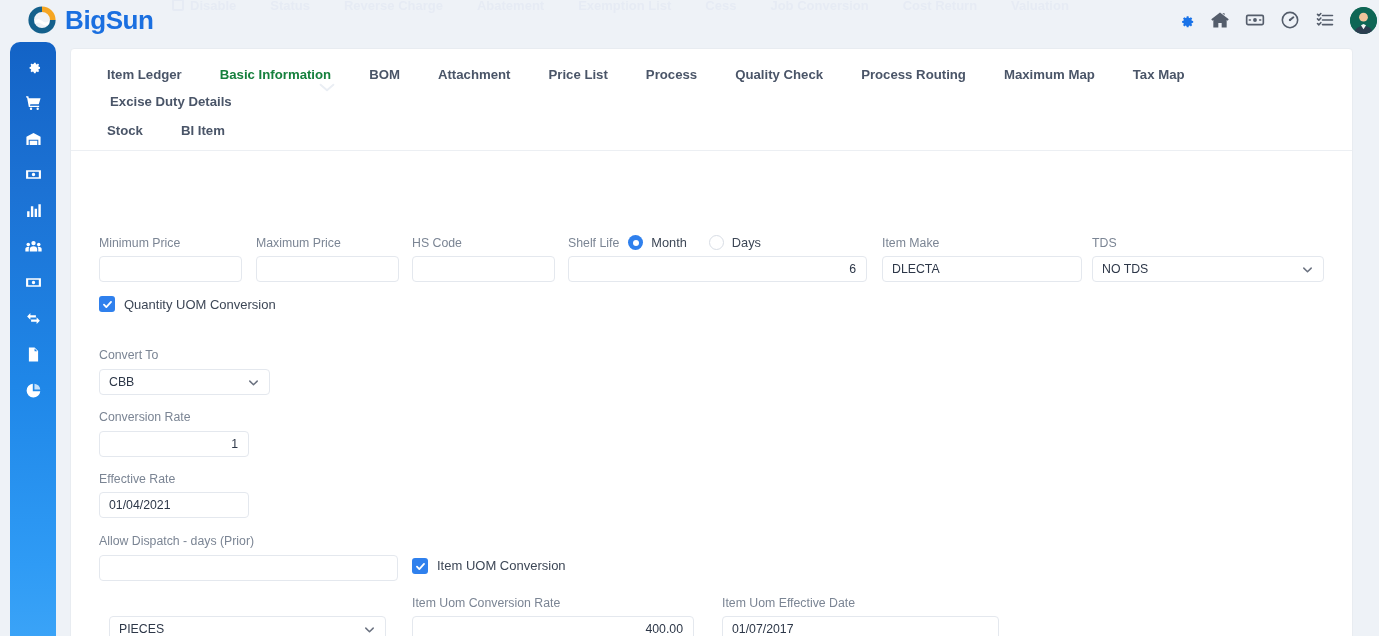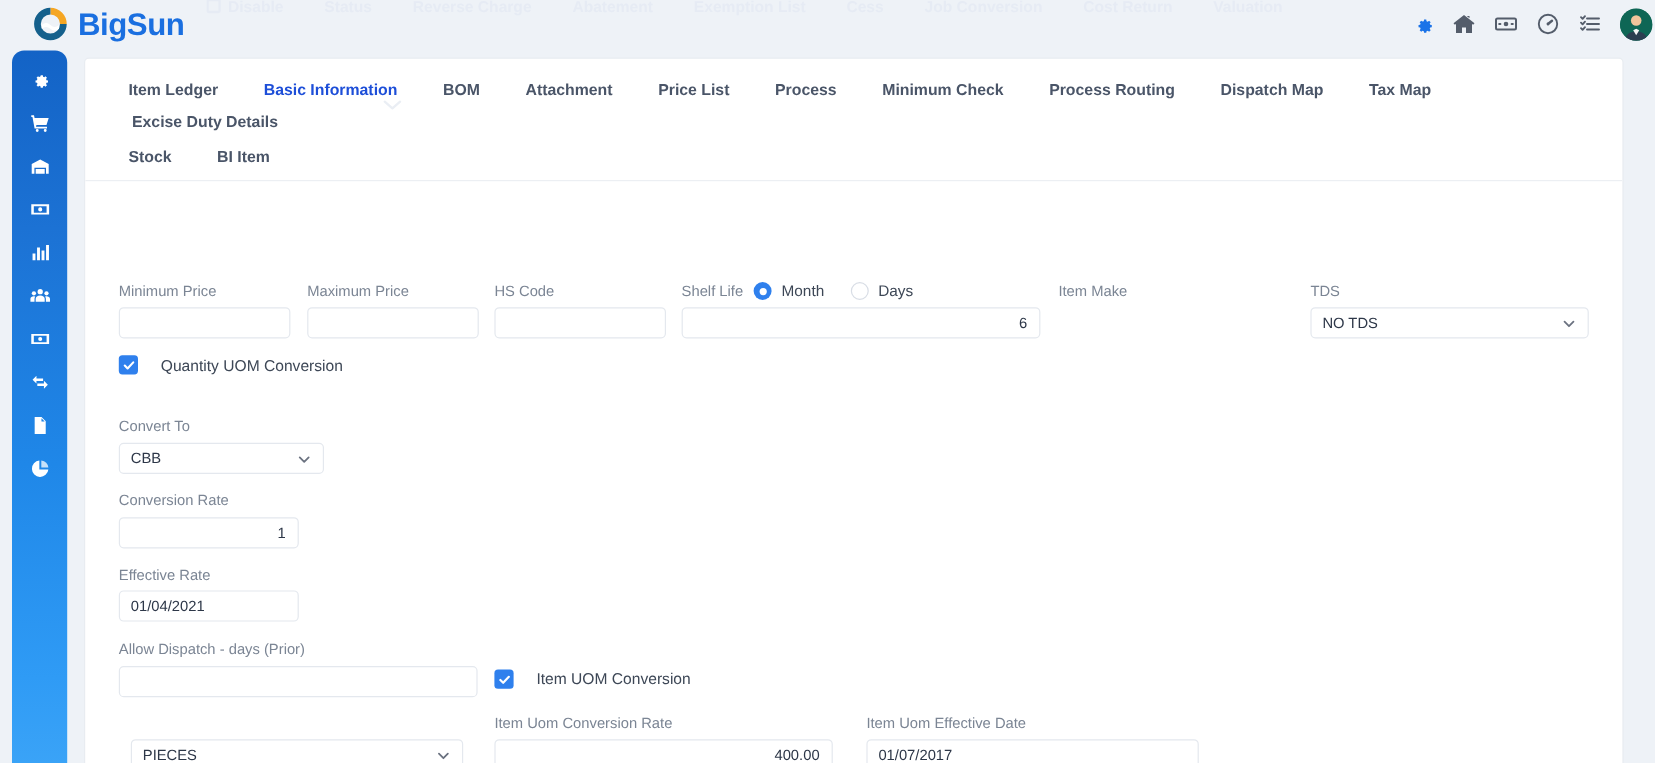--- a/index.html
+++ b/index.html
@@ -73,21 +73,21 @@
   #tabstrip {
     border-bottom: 1px solid #eceff3;
     padding: 12px 0 6px 0;
     position: relative;
   }
   .tabrow { display: flex; flex-wrap: wrap; align-items: center; padding: 0 20px; }
   .tab {
     font-size: 13.2px; font-weight: bold; color: #4a5568;
     padding: 6px 19px; white-space: nowrap; cursor: pointer;
   }
-  .tab.active { color: #1d4ed8; }
+  .tab.active { color: #15803d; }
   .tab.first { padding-left: 16px; text-align: center; }
   #tab-caret {
     position: absolute; left: 248px; top: 34px;
     width: 16px; height: 9px; color: #eaeef4;
   }
 
   
   #form { position: relative; padding: 0; height: 540px; }
   .lbl {
     font-size: 12.3px; color: #7b8594; font-weight: normal;
@@ -105,21 +105,21 @@
     height: 26px; font-size: 12.3px; color: #2d3748;
     padding: 0 9px; display: flex; align-items: center;
     justify-content: space-between;
   }
   .sel .cv { width: 13px; height: 13px; color: #6b7280; flex: none; }
   .cbox {
     width: 16px; height: 16px; border-radius: 3px; background: #2f80ed;
     display: flex; align-items: center; justify-content: center; flex: none;
   }
   .cbox svg { width: 11px; height: 11px; color: #fff; }
-  .cblabel { font-size: 13px; color: #3d4756; margin-left: 19px; }
+  .cblabel { font-size: 13px; color: #3d4756; margin-left: 9px; }
   .radio {
     width: 15px; height: 15px; border-radius: 50%; flex: none;
     display: flex; align-items: center; justify-content: center;
   }
   .radio.on { background: #2f80ed; }
   .radio.on::after { content:""; width: 6px; height: 6px; border-radius:50%; background:#fff;}
   .radio.off { border: 1.6px solid #d8dde5; background: #fff; }
   .rlabel { font-size: 12.8px; color: #3d4756; margin-left: 8px; }
 
   .abs { position: absolute; }
@@ -241,23 +241,23 @@
 <div id="card">
 
   <div id="tabstrip">
     <div class="tabrow">
       <div class="tab first">Item Ledger</div>
       <div class="tab active">Basic Information</div>
       <div class="tab">BOM</div>
       <div class="tab">Attachment</div>
       <div class="tab">Price List</div>
       <div class="tab">Process</div>
-      <div class="tab">Minimum Check</div>
+      <div class="tab">Quality Check</div>
       <div class="tab">Process Routing</div>
-      <div class="tab">Dispatch Map</div>
+      <div class="tab">Maximum Map</div>
       <div class="tab">Tax Map</div>
       <div class="tab">Excise Duty Details</div>
     </div>
     <div class="tabrow" style="margin-top:2px">
       <div class="tab first">Stock</div>
       <div class="tab">BI Item</div>
     </div>
     <svg id="tab-caret" viewBox="0 0 20 11" fill="none" stroke="currentColor" stroke-width="2.4">
       <path d="M2 2l8 7 8-7" stroke-linecap="round" stroke-linejoin="round"></path>
     </svg>
@@ -277,20 +277,21 @@
     <div class="abs" style="left:497px; top:84px; display:flex; align-items:center">
       <span class="lbl">Shelf Life</span>
       <span class="radio on" style="margin-left:9px"></span>
       <span class="rlabel">Month</span>
       <span class="radio off" style="margin-left:22px"></span>
       <span class="rlabel">Days</span>
     </div>
     <div class="abs fld num" style="left:497px; top:105px; width:299px">6</div>
 
     <div class="abs lbl" style="left:811px; top:85px">Item Make</div>
+    <div class="abs fld" style="left:811px; top:105px; width:200px">DLECTA</div>
 
     <div class="abs lbl" style="left:1021px; top:85px">TDS</div>
     <div class="abs sel" style="left:1021px; top:105px; width:232px">
       <span>NO TDS</span>
       <svg class="cv" viewBox="0 0 14 14" fill="none" stroke="currentColor" stroke-width="1.6">
           <path d="M3 5.5l4 4 4-4" stroke-linecap="round" stroke-linejoin="round"></path>
         </svg>
     </div>
 
     <div class="abs" style="left:28px; top:145px; display:flex; align-items:center">

